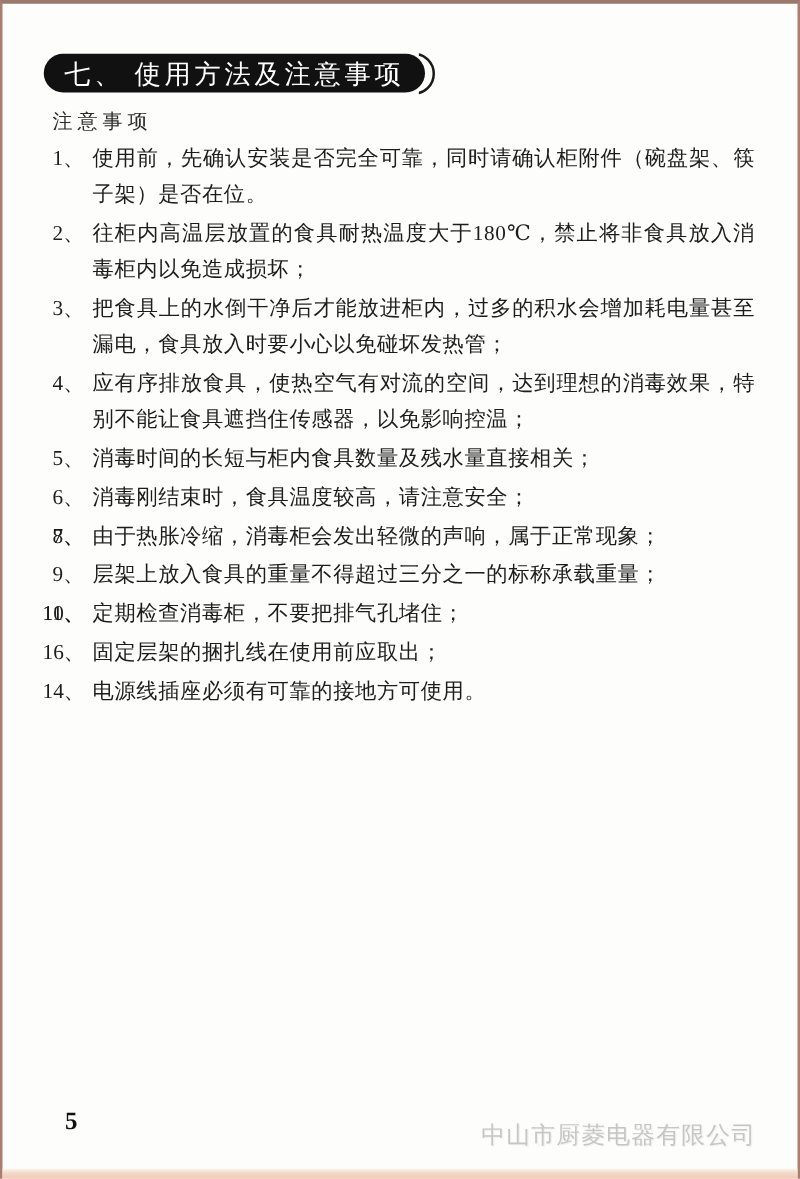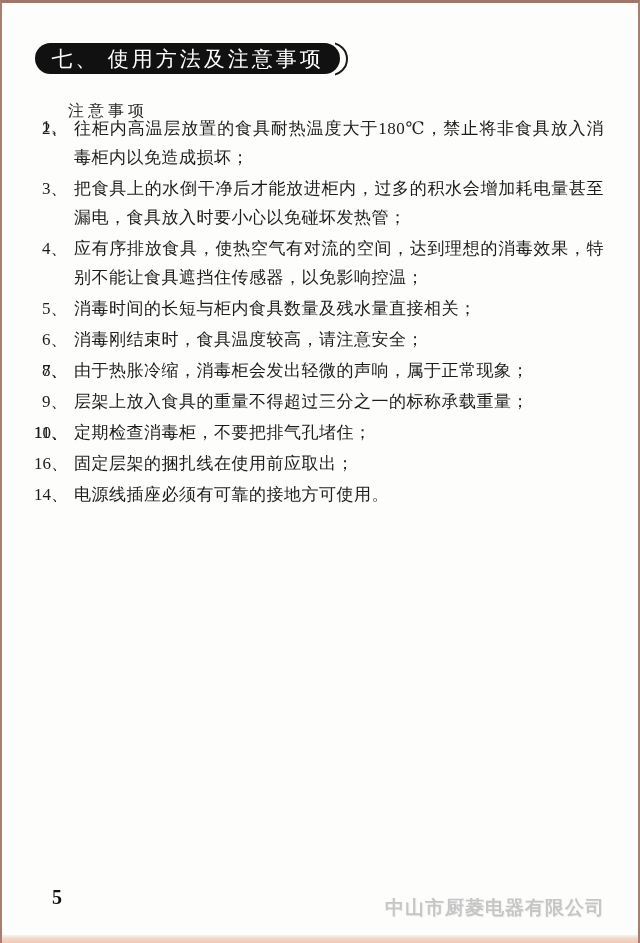--- a/index.html
+++ b/index.html
@@ -42,22 +42,22 @@
     white-space:nowrap;
   }
   .banner::after{
     content:"";
     position:absolute;right:-8px;top:-1px;
     width:30px;height:30px;border-radius:50%;
     border:2px solid #1a1a1a;
     clip-path:inset(0 0 0 62%);
   }
   .subtitle{
-    position:absolute;left:40px;top:98px;
-    font-size:16px;letter-spacing:4px;color:#2b2b2b;margin-left:26px;
+    position:absolute;left:40px;top:84px;
+    font-size:16px;letter-spacing:4px;color:#2b2b2b;
   }
   .notes{
     position:absolute;left:32px;top:109px;width:570px;
     margin:0;padding:0;list-style:none;
   }
   .note{
     position:relative;
     box-sizing:border-box;
     padding-left:40px;
     margin-bottom:2px;
@@ -70,41 +70,42 @@
     position:absolute;left:8px;top:0;width:34px;
     text-align:left;letter-spacing:0;
   }
   .note.d2 .num{left:0;width:40px;}
   .pagenum{
     position:absolute;left:50px;top:883px;
     font-size:20px;font-weight:bold;color:#111;
   }
   .company{
     position:absolute;left:383px;top:892px;
-    font-size:19px;font-weight:bold;
+    font-size:19px;font-weight:normal;
     letter-spacing:1px;
     color:var(--watermark);
     text-shadow:1px 1px 0 #f2f2f2;
     white-space:nowrap;
   }
 </style>
 </head>
 <body>
 
 <div class="page">
 
   <div class="banner">
     <span>七、 使用方法及注意事项</span>
   </div>
 
   <div class="subtitle">注意事项</div>
 
   <ol class="notes">
     <li class="note">
       <span class="num">1、</span>
+      <span class="txt">使用前，先确认安装是否完全可靠，同时请确认柜附件（碗盘架、筷子架）是否在位。</span>
     </li>
     <li class="note">
       <span class="num">2、</span>
       <span class="txt">往柜内高温层放置的食具耐热温度大于180℃，禁止将非食具放入消毒柜内以免造成损坏；</span>
     </li>
     <li class="note">
       <span class="num">3、</span>
       <span class="txt">把食具上的水倒干净后才能放进柜内，过多的积水会增加耗电量甚至漏电，食具放入时要小心以免碰坏发热管；</span>
     </li>
     <li class="note">

